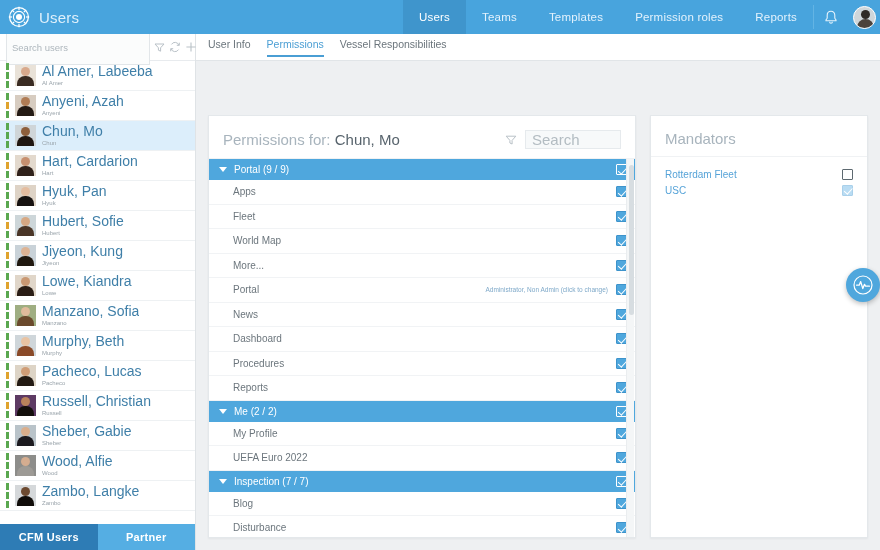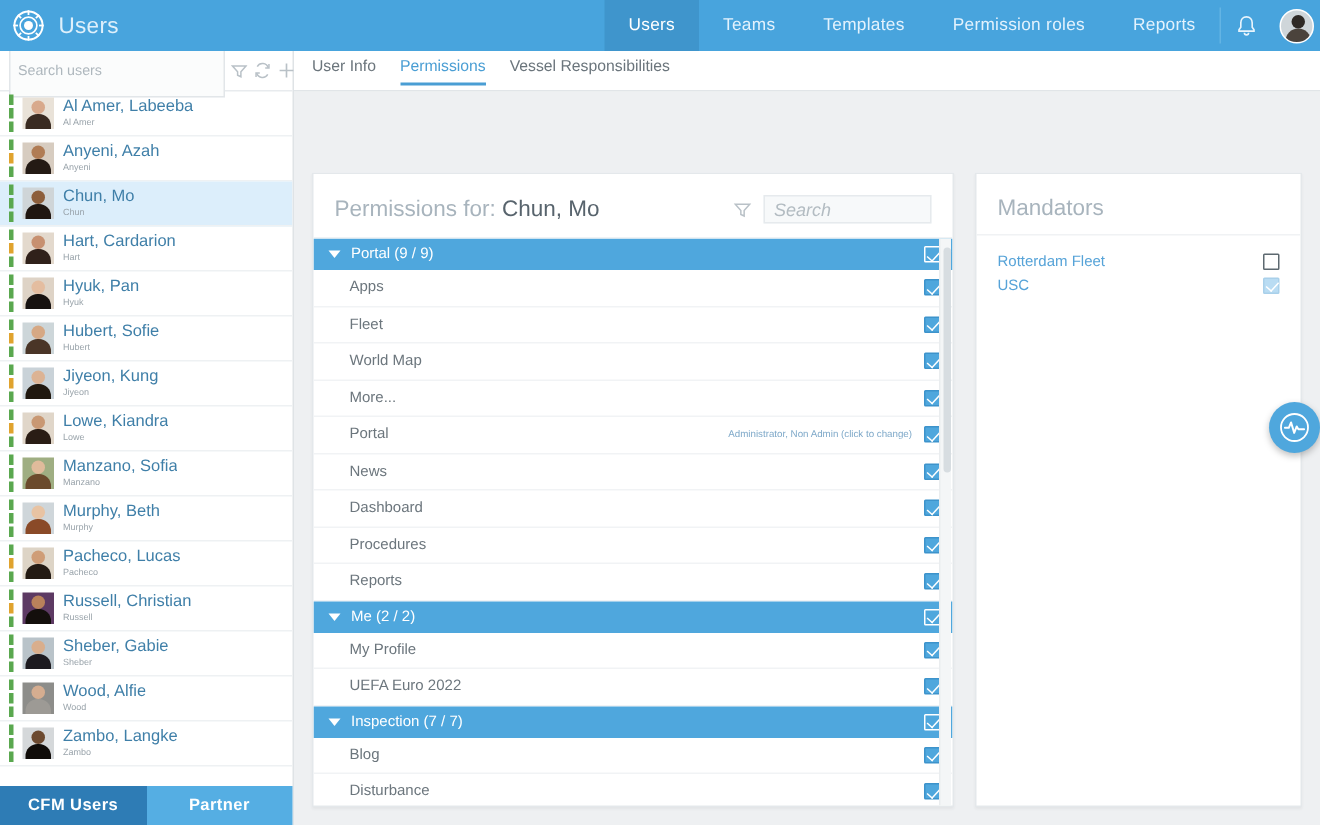--- a/index.html
+++ b/index.html
@@ -88,21 +88,21 @@
   .status-bars i.amber { background: #e0a32e; }
   .uthumb {
     width: 21px; height: 21px; flex: 0 0 auto;
     background: #c8cfd4; overflow: hidden; position: relative;
   }
   .uthumb .h { position: absolute; width: 9px; height: 9px; border-radius: 50%;
     left: 6px; top: 2px; }
   .uthumb .b { position: absolute; width: 17px; height: 11px;
     border-radius: 8px 8px 0 0; left: 2px; top: 11px; }
   .uinfo { display: flex; flex-direction: column; line-height: 1.08; min-width: 0; }
-  .uname { font-size: 11px; color: #3f7fa8; white-space: nowrap;
+  .uname { font-size: 14px; color: #3f7fa8; white-space: nowrap;
     overflow: hidden; text-overflow: ellipsis; }
   .usub { font-size: 6px; color: #9aa4ab; margin-top: 1px; }
 
   .side-tabs { display: flex; height: 26px; flex: 0 0 auto; }
   .side-tab {
     flex: 1; display: flex; align-items: center; justify-content: center;
     font-size: 11px; font-weight: bold; color: #ffffff; cursor: pointer;
     letter-spacing: .3px;
   }
   .side-tab.primary { background: #2e7cb5; }
@@ -133,24 +133,23 @@
   .card-head {
     padding: 14px 14px 9px 14px; display: flex; align-items: center;
     border-bottom: 1px solid #f0f2f4;
   }
   .card-title { font-size: 15px; color: #a8b4bd; font-weight: normal; }
   .card-title .who { color: #58646d; }
   .head-tools { margin-left: auto; display: flex; align-items: center; gap: 6px; }
   .filter-ic { width: 16px; height: 16px; display: flex; align-items: center;
     justify-content: center; color: #b9c1c7; cursor: pointer; }
   .search-sm {
-    width: 112px; height: 19px; border: 1px solid #e6eaed; background: #f7f9fa;
-    font-size: 12px; color: #5a6670; padding: 0 6px; outline: none;
+    width: 96px; height: 19px; border: 1px solid #e6eaed; background: #f7f9fa;
+    font-size: 15px; color: #5a6670; padding: 0 6px; outline: none;
     font-family: "Liberation Sans", sans-serif;
-    font-style: italic;
   }
   .search-sm::placeholder { color: #b3bcc2; }
 
   .perm-scroll { flex: 1; overflow: hidden; position: relative; }
 
   .grp-row {
     height: 21px; background: #4fa7dd; display: flex; align-items: center;
     padding: 0 8px 0 10px; cursor: pointer;
   }
   .caret {

